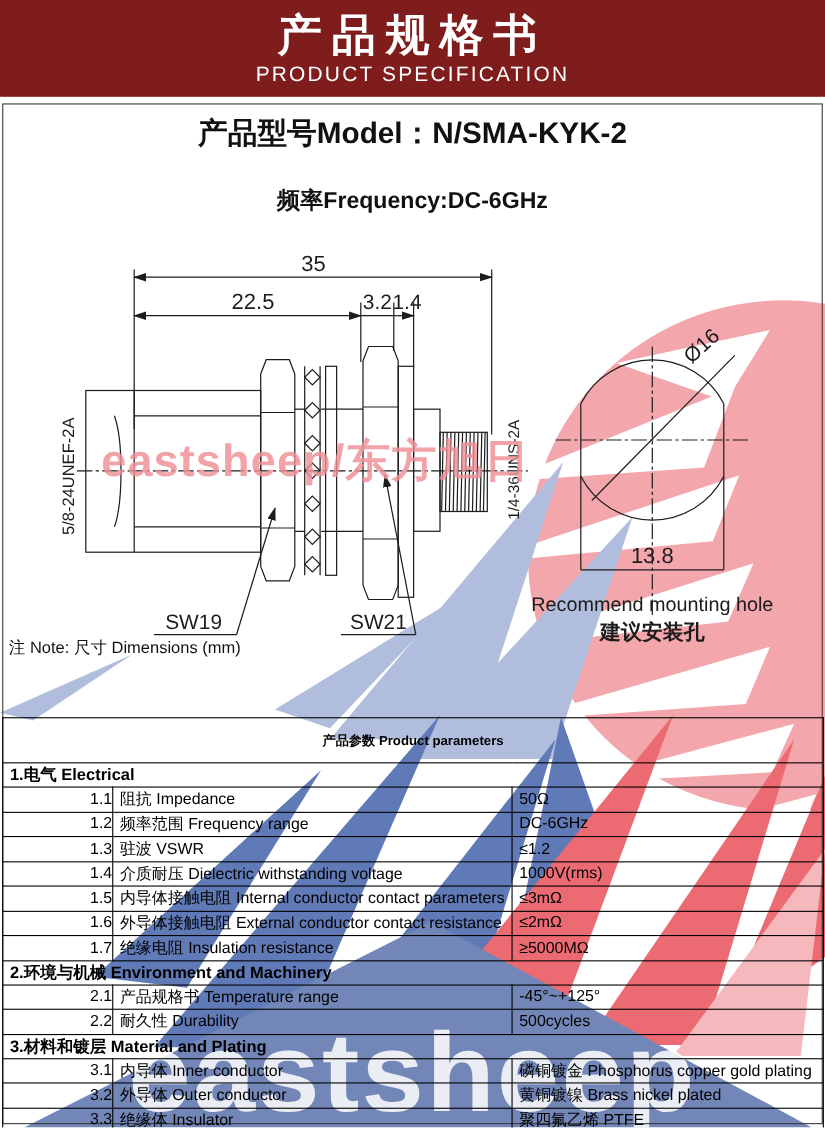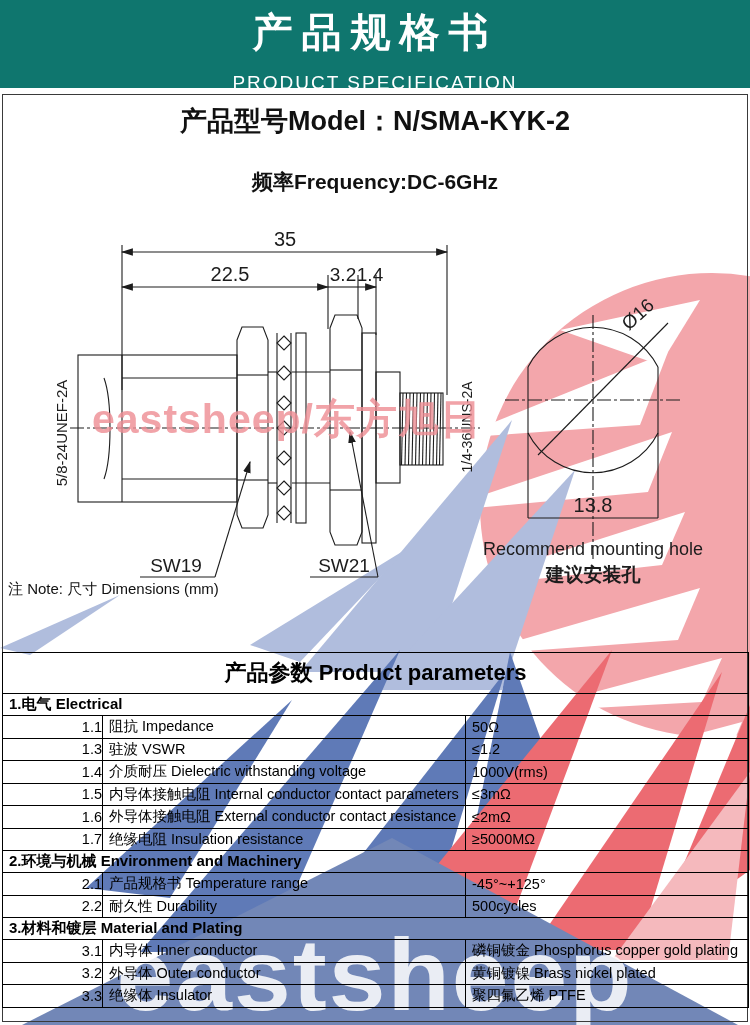--- a/index.html
+++ b/index.html
@@ -6,27 +6,27 @@
   body{
     width:750px;height:1025px;position:relative;overflow:hidden;
     background:#ffffff;
     font-family:"Liberation Sans","DejaVu Sans",sans-serif;
     color:#111;
   }
   .layer{position:absolute;left:0;top:0;}
   
   .banner{
     position:absolute;left:0;top:0;width:750px;height:88px;
-    background:#0f766e;text-align:center;color:#fff;z-index:6;
+    background:#7f1d1d;text-align:center;color:#fff;z-index:6;
   }
   .banner .zh{
     margin-top:10px;font-size:40px;font-weight:bold;letter-spacing:9px;line-height:1.1;
   }
   .banner .en{
-    font-size:19px;letter-spacing:2px;margin-top:18px;
+    font-size:19px;letter-spacing:2px;margin-top:4px;
   }
   
   .frame{
     position:absolute;left:2px;top:94px;width:744px;height:926px;
     border:1px solid #3a3a3a;z-index:2;pointer-events:none;
   }
   
   .model-line{
     position:absolute;left:0;top:103px;width:750px;text-align:center;
     font-size:27px;font-weight:bold;z-index:5;
@@ -52,21 +52,21 @@
   table.spec{
     position:absolute;left:2px;top:652px;width:746px;z-index:5;
     border-collapse:collapse;table-layout:fixed;
     font-size:14.5px;color:#000;
   }
   table.spec td{
     border:1px solid #000;padding:0 6px;height:21.5px;
     overflow:hidden;white-space:nowrap;background:transparent;
   }
   table.spec td.title{
-    height:40px;text-align:center;font-size:22px;font-weight:bold;
+    height:40px;text-align:center;font-size:12px;font-weight:bold;
   }
   table.spec td.sec{
     height:21px;font-weight:bold;font-size:15px;
   }
   table.spec td.num{text-align:right;padding:0;}
   .bg{z-index:0;}
 </style>
 </head>
 <body>
 
@@ -235,20 +235,25 @@
   </tr>
   <tr>
     <td class="sec" colspan="3">1.电气 Electrical</td>
   </tr>
   <tr>
     <td class="num">1.1</td>
     <td>阻抗 Impedance</td>
     <td>50Ω</td>
   </tr>
   <tr>
+    <td class="num">1.2</td>
+    <td>频率范围 Frequency range</td>
+    <td>DC-6GHz</td>
+  </tr>
+  <tr>
     <td class="num">1.3</td>
     <td>驻波 VSWR</td>
     <td>≤1.2</td>
   </tr>
   <tr>
     <td class="num">1.4</td>
     <td>介质耐压 Dielectric withstanding voltage</td>
     <td>1000V(rms)</td>
   </tr>
   <tr>

